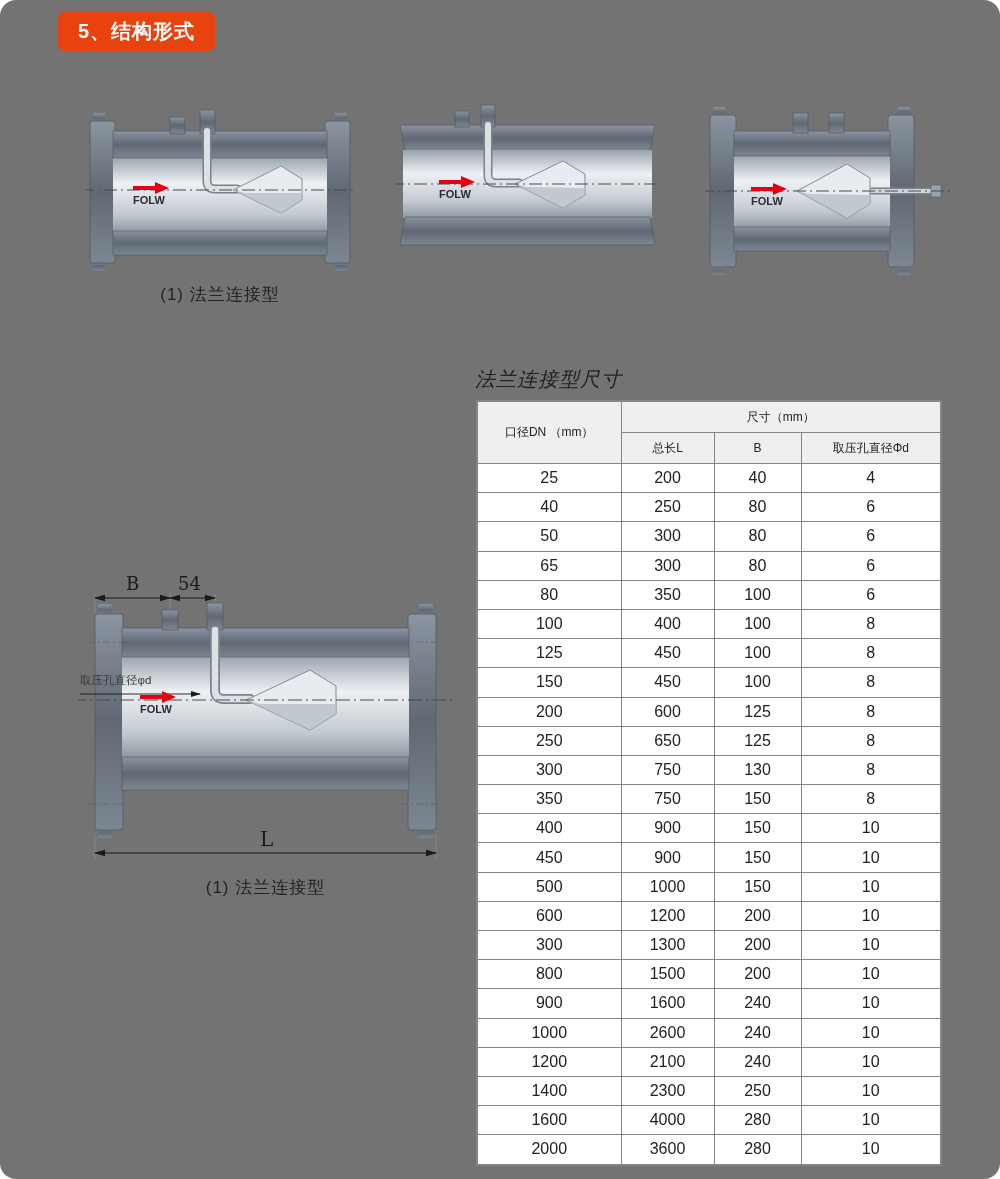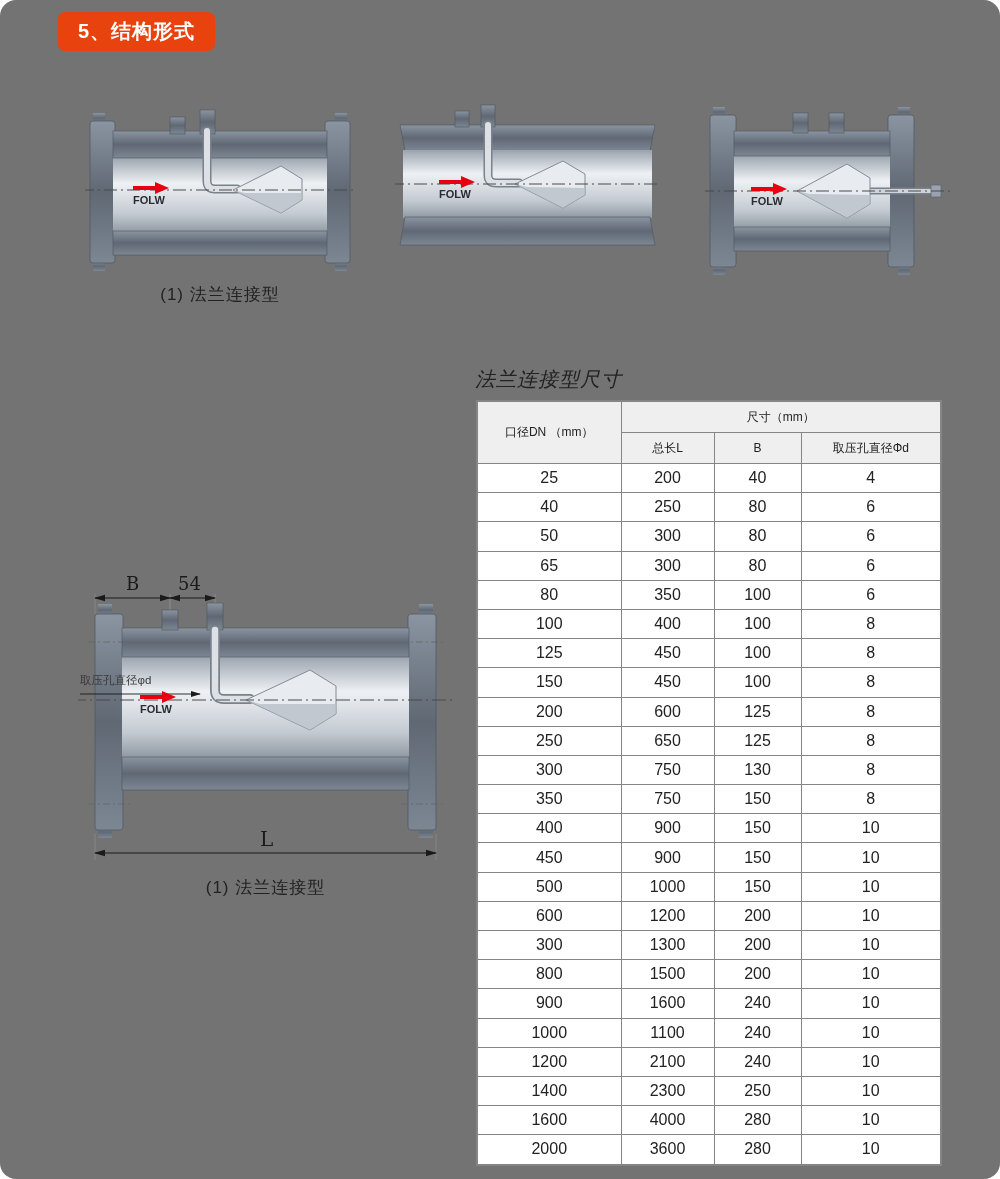--- a/index.html
+++ b/index.html
@@ -389,21 +389,21 @@
             <td>10</td>
           </tr>
           <tr>
             <td>900</td>
             <td>1600</td>
             <td>240</td>
             <td>10</td>
           </tr>
           <tr>
             <td>1000</td>
-            <td>1100</td>
+            <td>2600</td>
             <td>240</td>
             <td>10</td>
           </tr>
           <tr>
             <td>1200</td>
             <td>2100</td>
             <td>240</td>
             <td>10</td>
           </tr>
           <tr>

